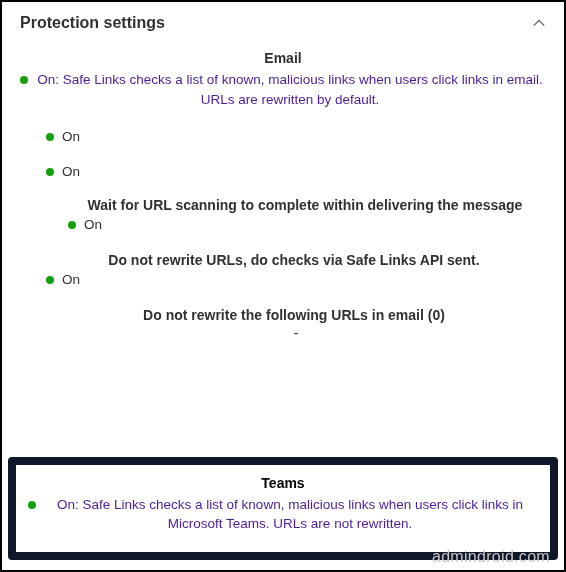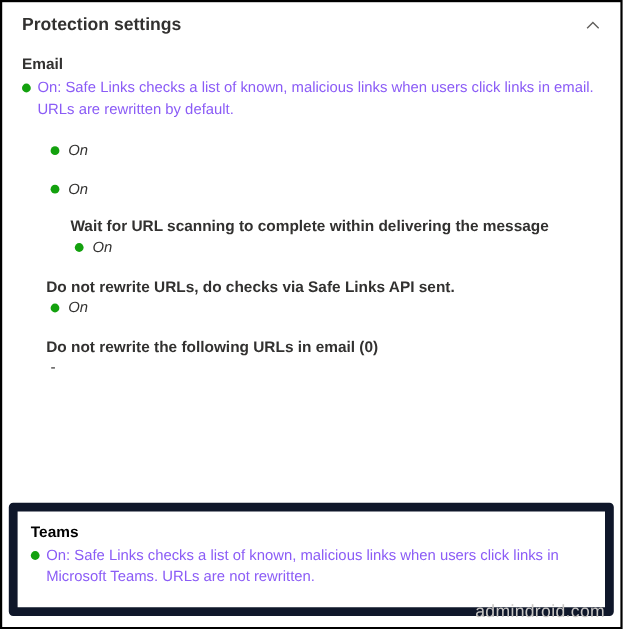--- a/index.html
+++ b/index.html
@@ -8,20 +8,21 @@
     padding: 0;
     font-family: "Segoe UI", -apple-system, Arial, sans-serif;
     background: #fff;
   }
   .frame {
     width: 566px;
     height: 572px;
     border: 2px solid #000;
     position: relative;
     background: #fff;
+    text-align: center;
   }
   .content {
     padding: 12px 18px 0 18px;
     color: #323130;
   }
   .header-row {
     display: flex;
     justify-content: space-between;
     align-items: center;
     padding-bottom: 8px;
@@ -42,21 +43,21 @@
     font-weight: 600;
     margin-top: 10px;
     margin-bottom: 4px;
   }
   .status-line {
     display: flex;
     align-items: flex-start;
     gap: 6px;
     font-size: 13.5px;
     line-height: 1.45;
-    color: #8b5cf6;
+    color: #4c1d95;
   }
   .dot {
     width: 8px;
     height: 8px;
     border-radius: 50%;
     background: #13a10e;
     flex-shrink: 0;
     margin-top: 6px;
   }
   .sub-group {
@@ -70,21 +71,20 @@
     margin-bottom: 2px;
   }
   .sub-status {
     display: flex;
     align-items: center;
     gap: 8px;
     margin-left: 4px;
     font-size: 13.5px;
     color: #323130;
     margin-top: 4px;
-    font-style: italic;
   }
   .sub-status .dot { margin-top: 0; }
   .nested {
     margin-left: 22px;
     margin-top: 18px;
   }
   .dash {
     margin-left: 4px;
     font-size: 14px;
     color: #323130;

